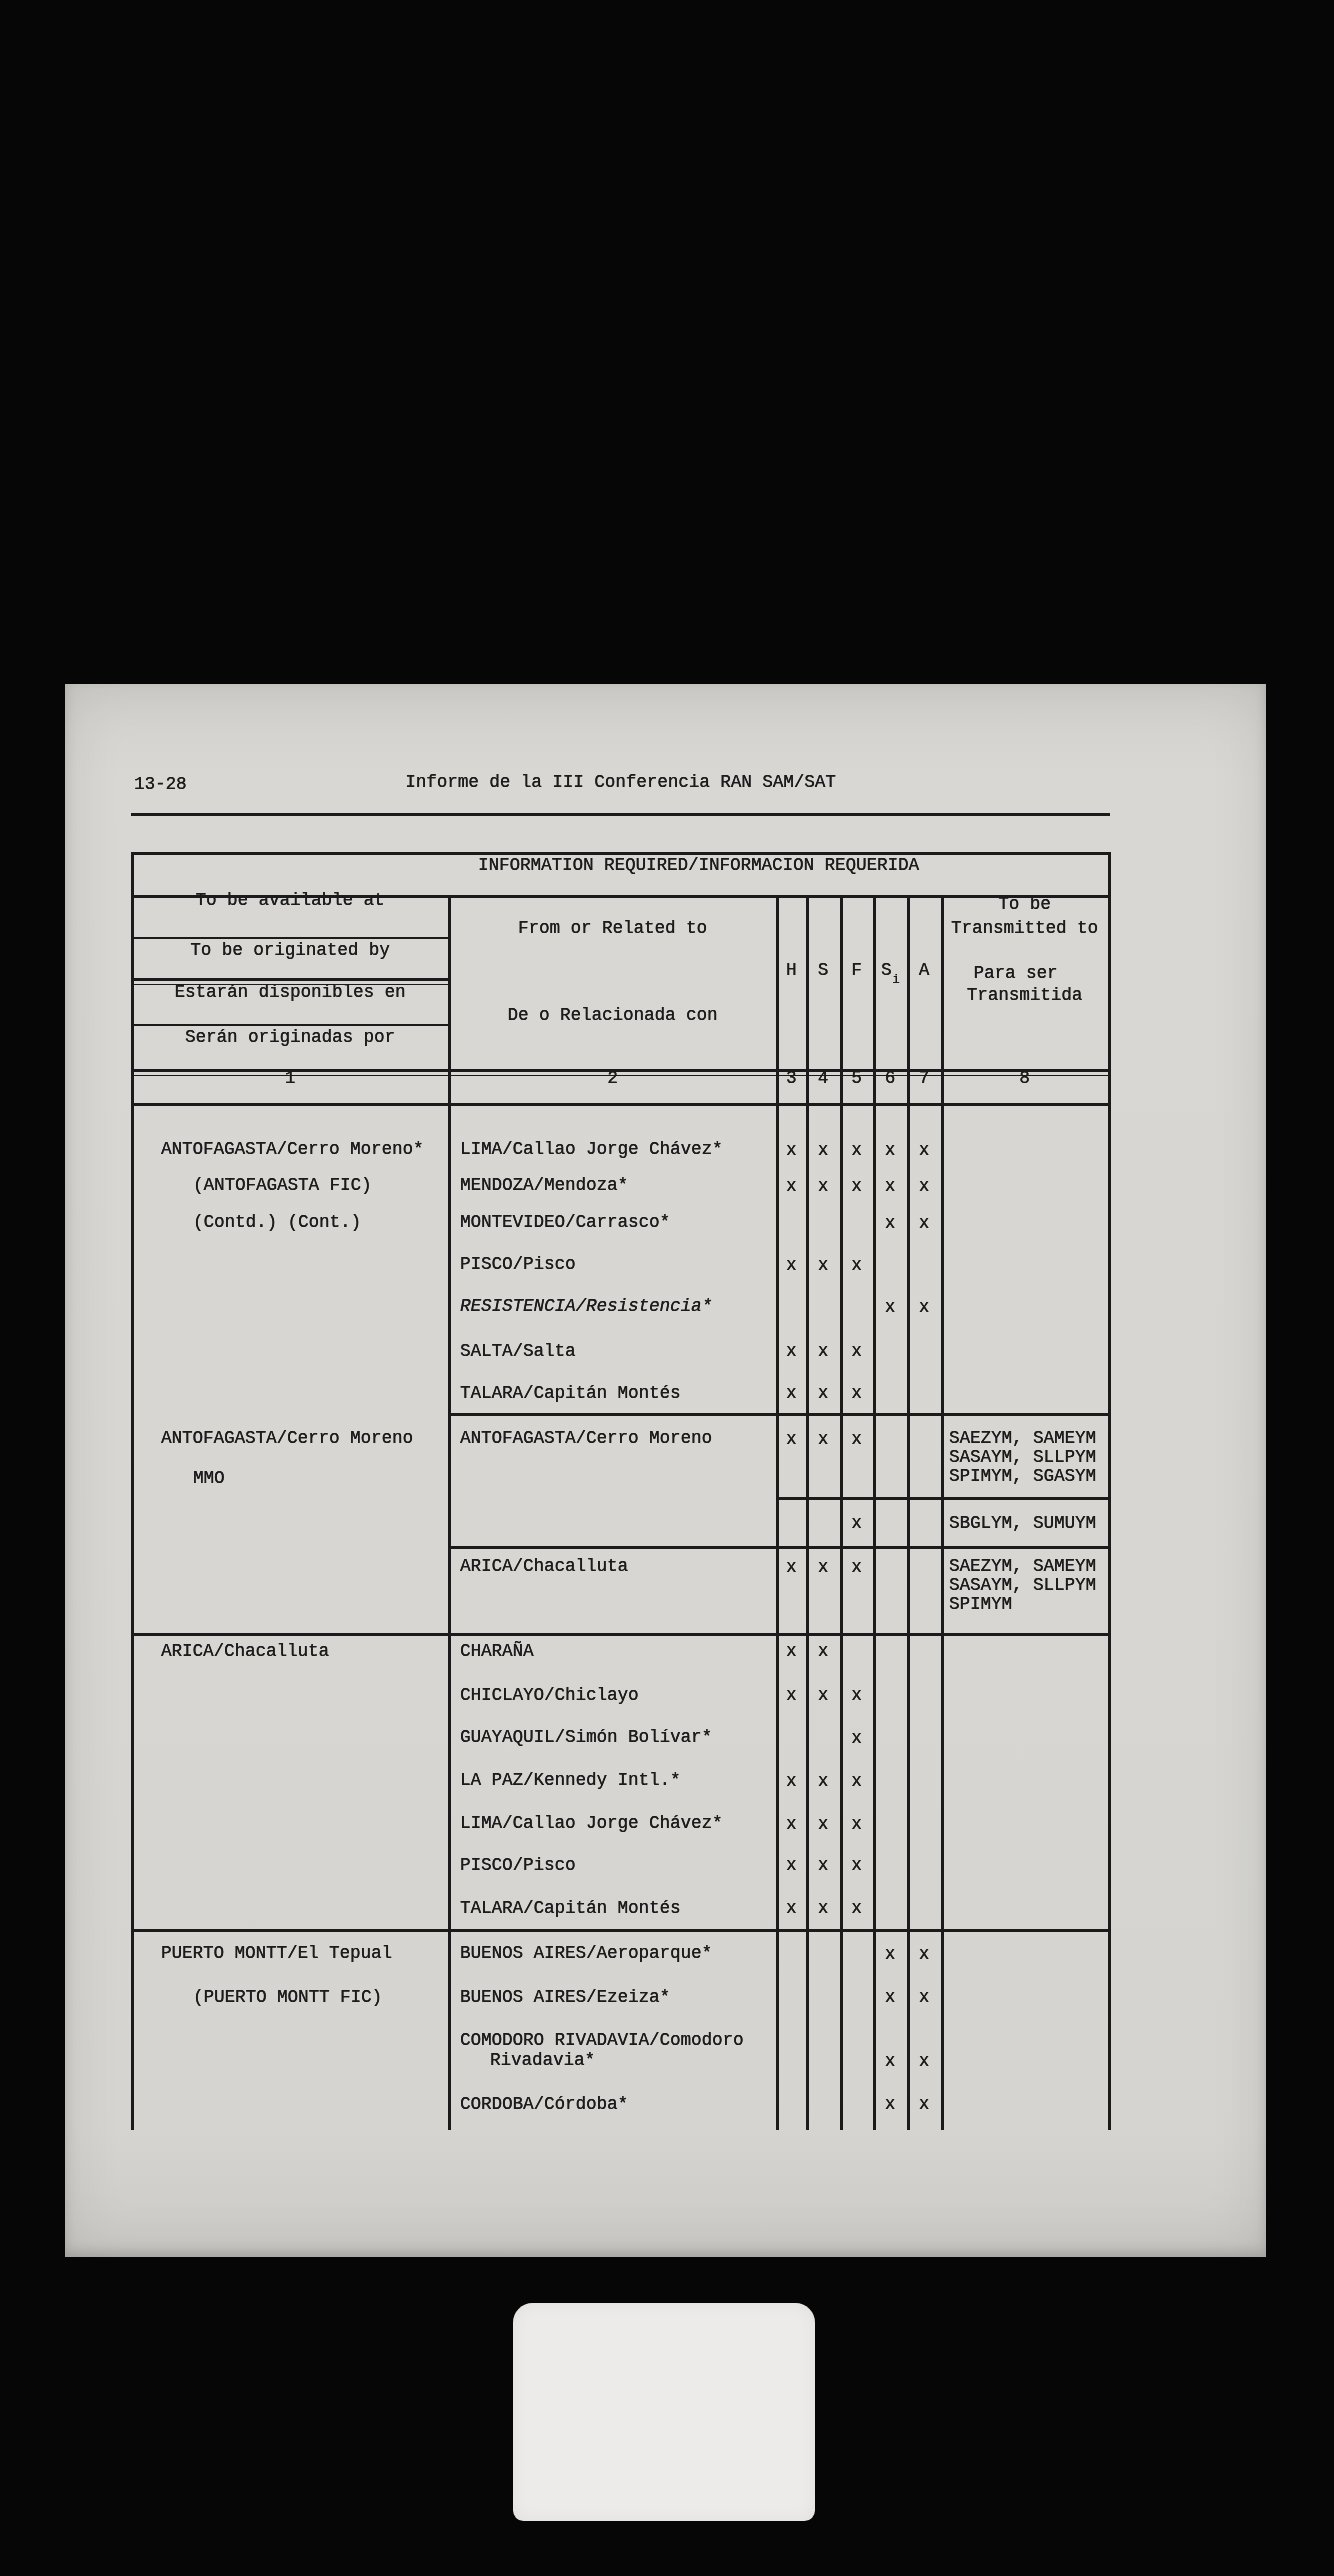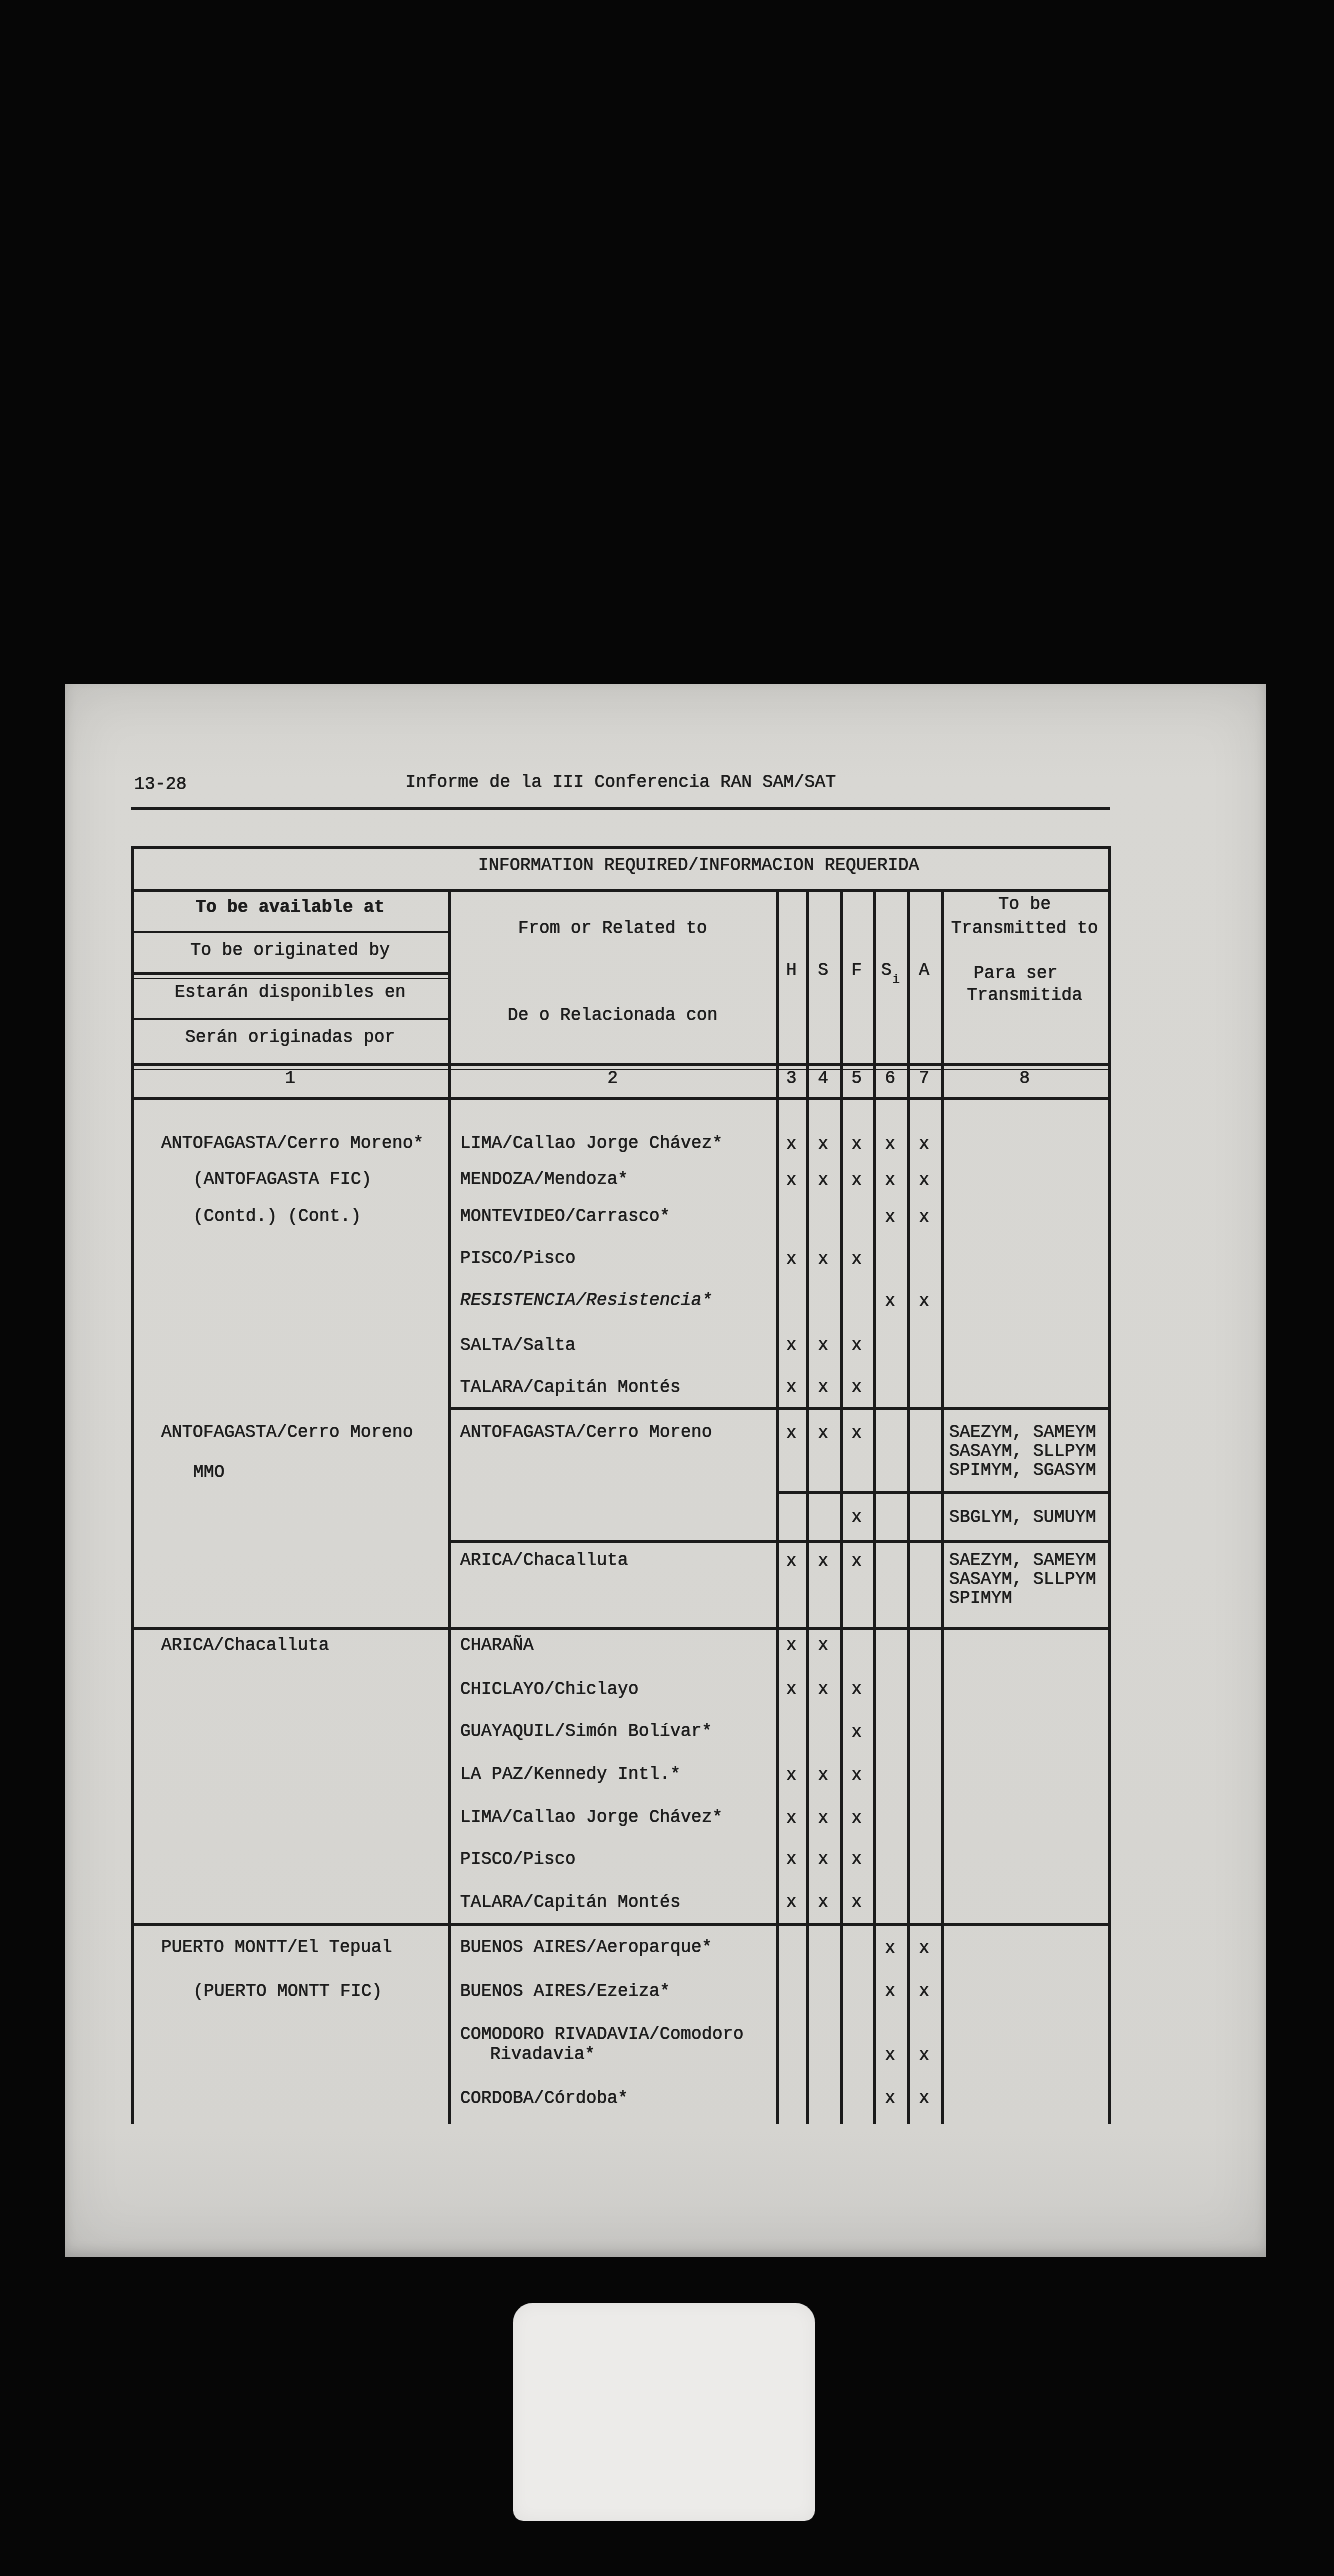--- a/index.html
+++ b/index.html
@@ -30,21 +30,21 @@
 
 <div id="screen">
 
   <div id="paper">
 
     <div class="txt ctr" style="left:66px;top:88px;width:979px;">Informe de la III Conferencia RAN SAM/SAT</div>
     <div class="txt" style="left:69px;top:90px;">13-28</div>
 
     <div class="txt ctr" style="left:66px;top:171px;width:1135px;">INFORMATION REQUIRED/INFORMACION REQUERIDA</div>
 
-    <div class="txt ctr" style="left:66px;top:213px;width:318px;font-weight:bold;">To be available at</div>
+    <div class="txt ctr" style="left:66px;top:206px;width:318px;">To be available at</div>
     <div class="txt ctr" style="left:66px;top:256px;width:318px;">To be originated by</div>
     <div class="txt ctr" style="left:66px;top:298px;width:318px;">Estarán disponibles en</div>
     <div class="txt ctr" style="left:66px;top:343px;width:318px;">Serán originadas por</div>
 
     <div class="txt ctr" style="left:384px;top:234px;width:327px;">From or Related to</div>
     <div class="txt ctr" style="left:384px;top:321px;width:327px;">De o Relacionada con</div>
 
     <div class="txt ctr" style="left:876px;top:210px;width:167px;">To be</div>
     <div class="txt ctr" style="left:876px;top:234px;width:167px;">Transmitted to</div>
     <div class="txt ctr" style="left:876px;top:279px;width:149px;">Para ser</div>
@@ -58,21 +58,21 @@
 
     <div class="txt ctr" style="left:66px;top:384px;width:318px;">1</div>
     <div class="txt ctr" style="left:384px;top:384px;width:327px;">2</div>
     <div class="txt ctr" style="left:711px;top:384px;width:30.5px;">3</div>
     <div class="txt ctr" style="left:741px;top:384px;width:34px;">4</div>
     <div class="txt ctr" style="left:775px;top:384px;width:33px;">5</div>
     <div class="txt ctr" style="left:808px;top:384px;width:34px;">6</div>
     <div class="txt ctr" style="left:842px;top:384px;width:34px;">7</div>
     <div class="txt ctr" style="left:876px;top:384px;width:167px;">8</div>
 
-    <div id="dynamic-layer" style="position:absolute;left:0;top:4px;width:100%;height:100%;">
+    <div id="dynamic-layer" style="position:absolute;left:0;top:10px;width:100%;height:100%;">
         <div class="hline" style="left: 66px; top: 119px; width: 979px; height: 3.2px;"></div>
         <div class="hline" style="left: 66px; top: 158px; width: 979px; height: 3.2px;"></div>
         <div class="hline" style="left: 66px; top: 201px; width: 979px; height: 2.6px;"></div>
         <div class="hline" style="left: 66px; top: 243px; width: 318px; height: 1.9px;"></div>
         <div class="hline" style="left: 66px; top: 284px; width: 318px; height: 2.6px;"></div>
         <div class="hline" style="left: 66px; top: 290px; width: 318px; height: 1.3px;"></div>
         <div class="hline" style="left: 66px; top: 330px; width: 318px; height: 1.9px;"></div>
         <div class="hline" style="left: 66px; top: 375px; width: 979px; height: 2.6px;"></div>
         <div class="hline" style="left: 66px; top: 381px; width: 979px; height: 1.3px;"></div>
         <div class="hline" style="left: 66px; top: 409px; width: 979px; height: 3.2px;"></div>

